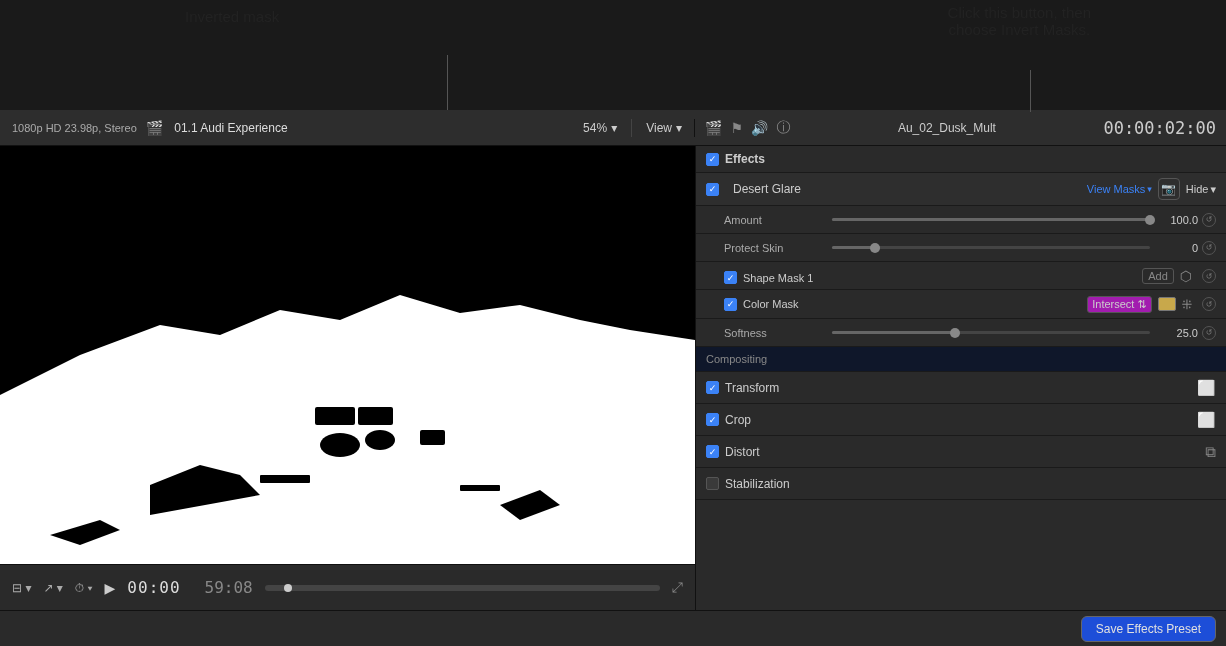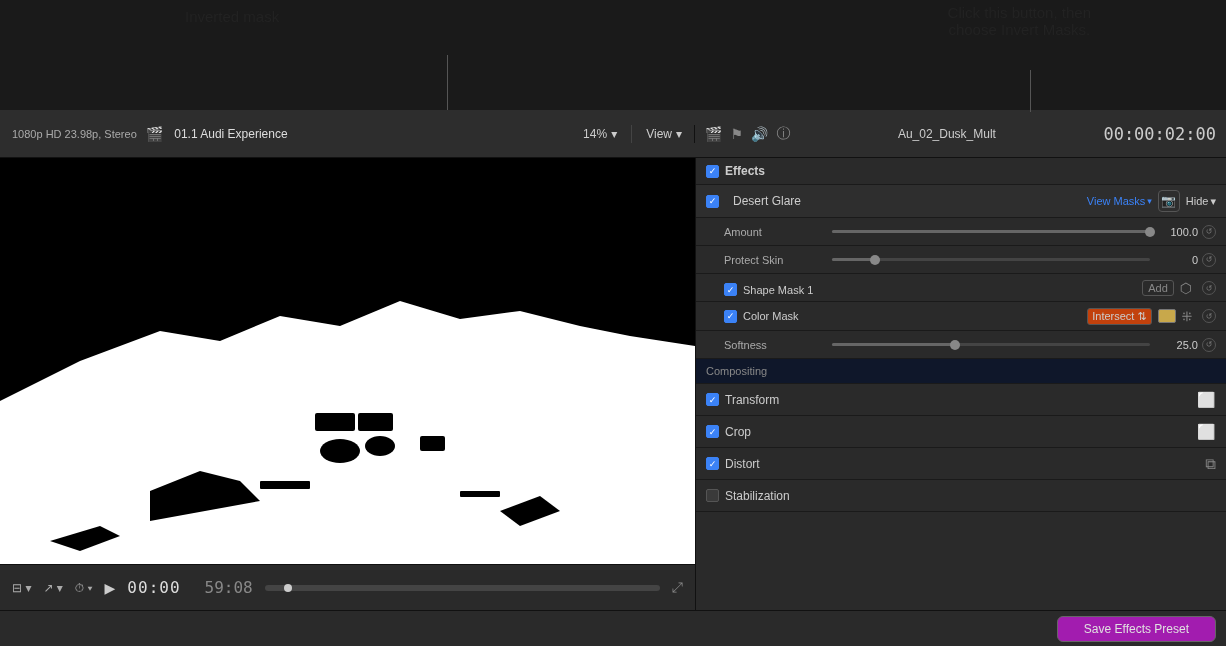--- a/index.html
+++ b/index.html
@@ -58,21 +58,21 @@
       width: 1226px;
       height: 536px;
       display: flex;
       flex-direction: column;
     }
 
     
     .top-bar {
       display: flex;
       width: 100%;
-      height: 48px;
+      height: 36px;
       background: #2d2d2d;
       border-bottom: 1px solid #111;
       align-items: center;
       flex-shrink: 0;
     }
     .top-bar-left {
       width: 695px;
       display: flex;
       align-items: center;
       padding: 0 12px;
@@ -356,21 +356,21 @@
       display: flex;
       align-items: center;
       padding: 5px 10px 5px 28px;
       border-bottom: 1px solid #1a1a1a;
       gap: 6px;
       min-height: 28px;
     }
     .intersect-select {
       font-size: 11px;
       color: #ccc;
-      background: #c2410c;
+      background: #a21caf;
       border: 1px solid #555;
       border-radius: 3px;
       padding: 1px 4px;
       cursor: pointer;
       display: flex;
       align-items: center;
       gap: 3px;
     }
     .color-swatch {
       width: 18px;
@@ -478,22 +478,22 @@
       display: flex;
       align-items: center;
       gap: 2px;
     }
 
     
     .save-preset-btn {
       display: flex;
       align-items: center;
       justify-content: center;
-      padding: 5px 26px;
-      background: #a21caf;
+      padding: 5px 14px;
+      background: #1d4ed8;
       border: 1px solid #666;
       border-radius: 6px;
       font-size: 12px;
       color: #e0e0e0;
       cursor: pointer;
       white-space: nowrap;
     }
 
     .bottom-bar {
       height: 36px;
@@ -550,21 +550,21 @@
 
 <div class="main-container">
 
   <div class="top-bar">
     <div class="top-bar-left">
       <span class="media-info">1080p HD 23.98p, Stereo</span>
       <span class="film-icon">🎬</span>
       <span class="clip-name">01.1 Audi Experience</span>
       <div style="flex:1"></div>
       <div class="zoom-control">
-        <span>14%</span>
+        <span>54%</span>
         <span>▾</span>
       </div>
       <div class="vdivider"></div>
       <div class="view-btn">
         <span>View</span>
         <span>▾</span>
       </div>
     </div>
     <div class="top-bar-right">
       <div class="inspector-icons">

